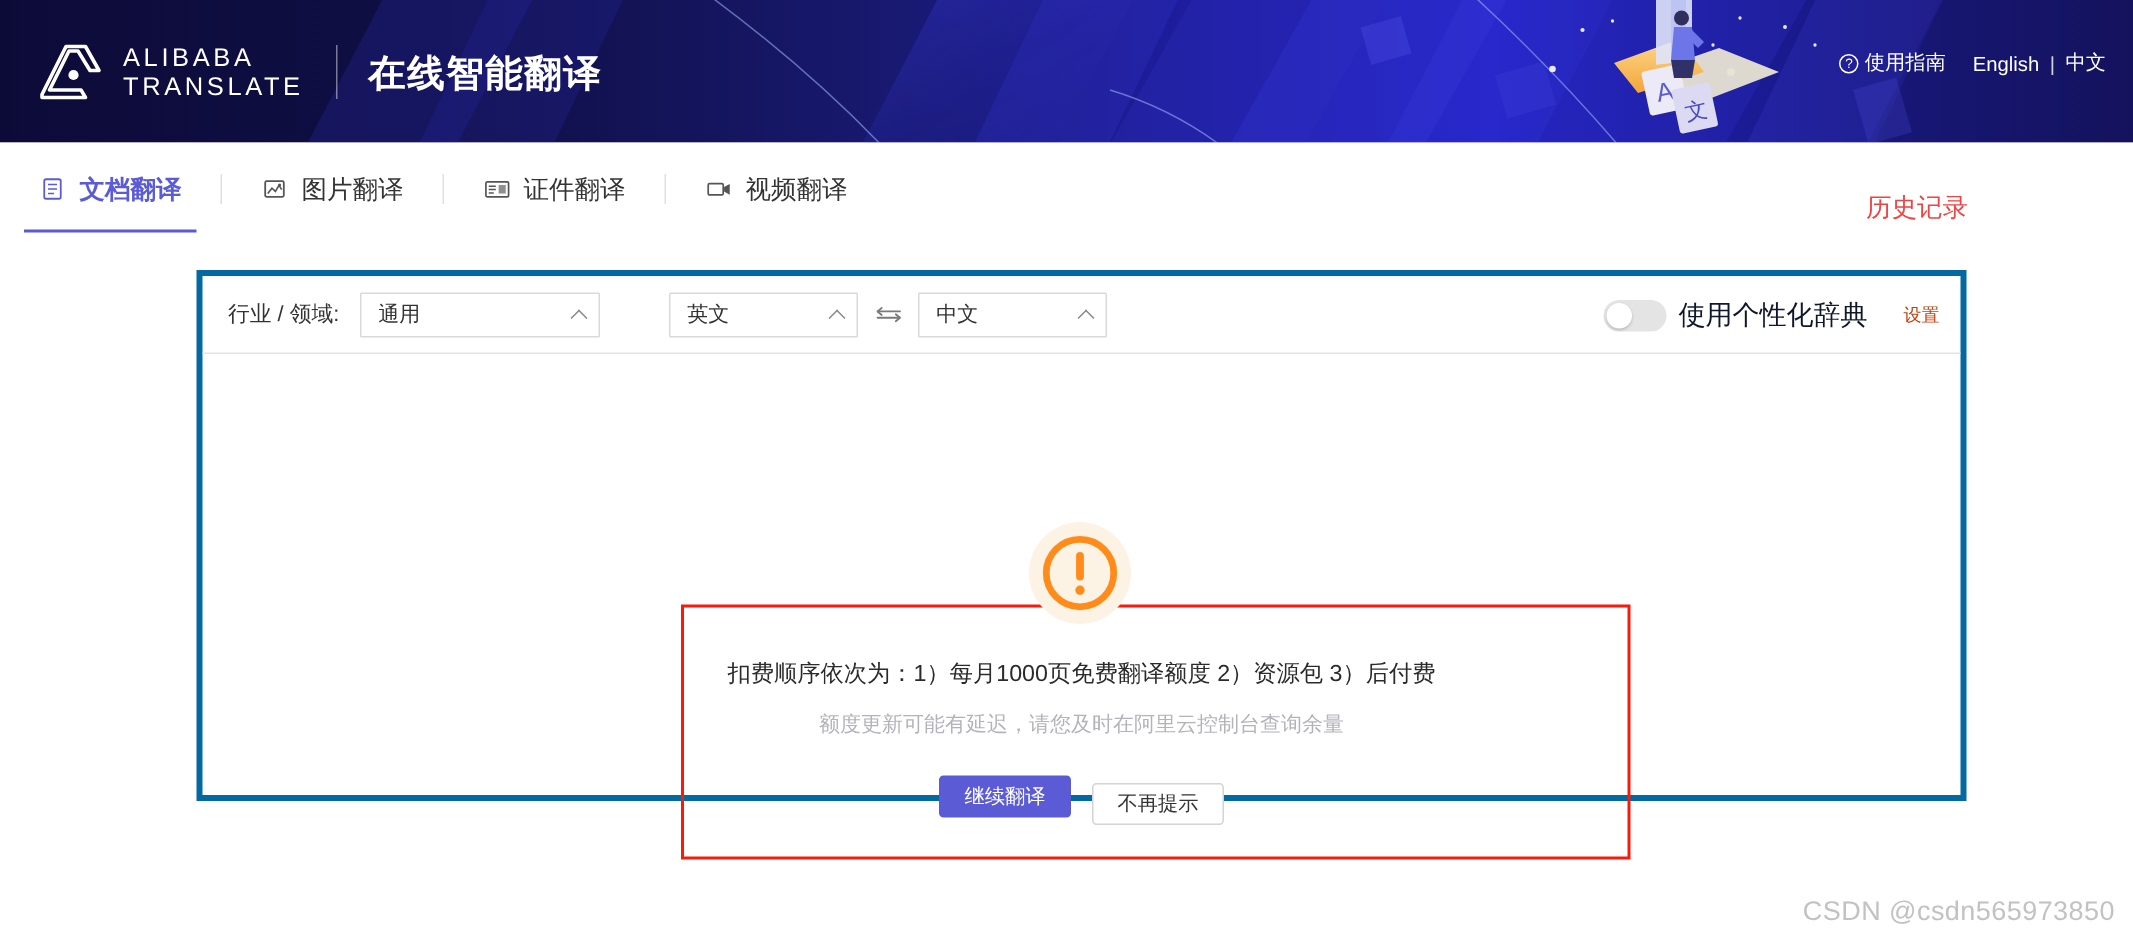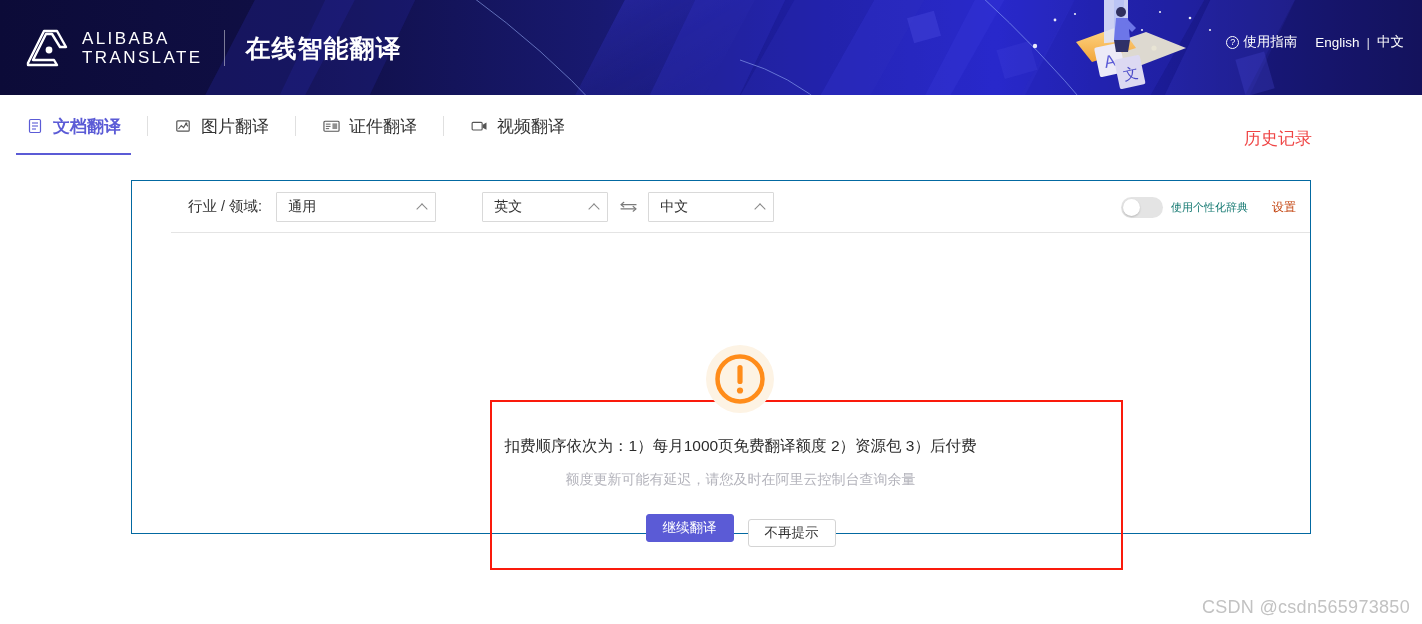--- a/index.html
+++ b/index.html
@@ -112,23 +112,22 @@
     color: #ef4444;
     font-size: 17px;
     cursor: pointer;
   }
 
   
   .card {
     position: absolute;
     left: 131px; top: 180px;
     width: 1180px; height: 354px;
-    border: 1px solid #0369a1;
+    border: 4px solid #0369a1;
     background: #fff;
-    padding-left: 39px;
   }
   .toolbar {
     position: relative;
     height: 52px;
     border-bottom: 1px solid #e4e4e4;
     display: flex; align-items: center;
     padding-left: 17px;
   }
   .tool-label {
     font-size: 14.5px; color: #333;
@@ -178,21 +177,21 @@
     cursor: pointer;
     margin-right: 8px;
   }
   .toggle .knob {
     position: absolute; left: 2px; top: 2px;
     width: 17px; height: 17px;
     border-radius: 50%;
     background: #ffffff;
     box-shadow: 0 1px 2px rgba(0,0,0,.2);
   }
-  .toggle-text { font-size: 11px; color: #0f766e; }
+  .toggle-text { font-size: 18px; color: #0f172a; }
   .settings-link { font-size: 12px; color: #c2410c; margin-left: 24px; cursor: pointer; }
 
   
   .warn-area {
     position: relative;
     height: 301px;
   }
   .warn-icon {
     position: absolute;
     left: 50%; top: 112px;

